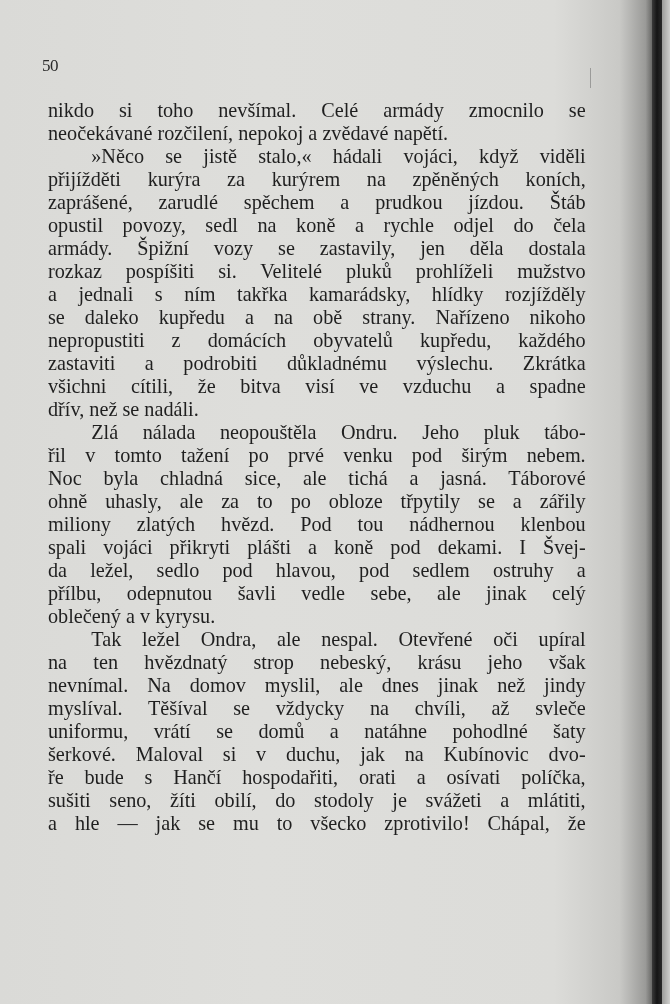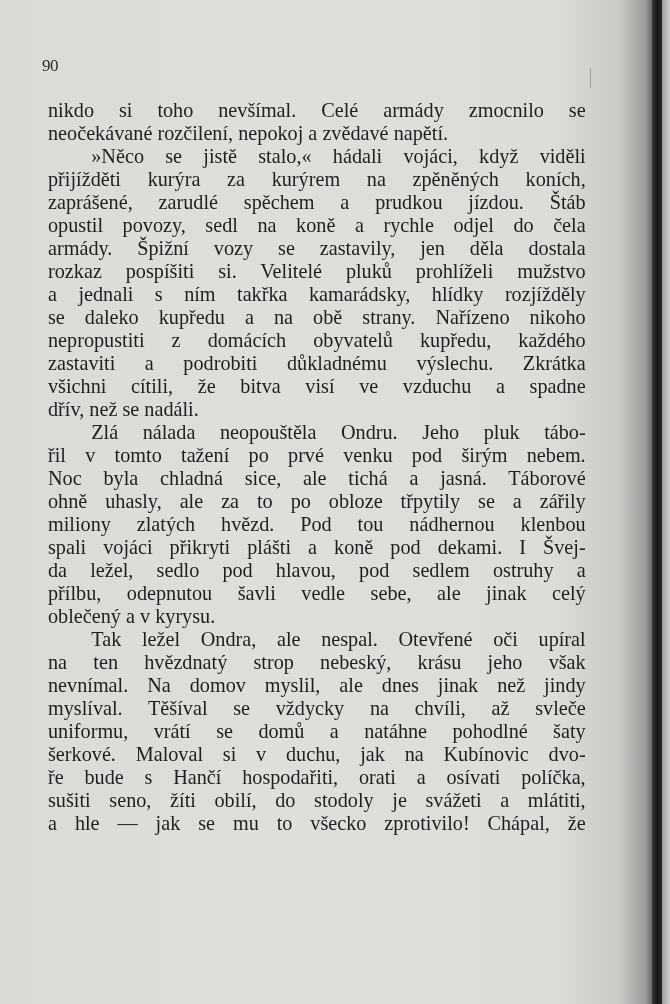--- a/index.html
+++ b/index.html
@@ -42,21 +42,21 @@
   .mark {
     position:absolute; left:590px; top:68px; width:1px; height:20px;
     background:#777; opacity:0.6;
   }
 </style>
 </head>
 <body>
 
 <div class="page">
   <div class="mark"></div>
-  <div class="page-number">90</div>
+  <div class="page-number">50</div>
   <div class="text" id="body-text">
       <span class="line">nikdo si toho nevšímal. Celé armády zmocnilo se</span>
       <span class="line last">neočekávané rozčilení, nepokoj a zvědavé napětí.</span>
       <span class="line indent">»Něco se jistě stalo,« hádali vojáci, když viděli</span>
       <span class="line">přijížděti kurýra za kurýrem na zpěněných koních,</span>
       <span class="line">zaprášené, zarudlé spěchem a prudkou jízdou. Štáb</span>
       <span class="line">opustil povozy, sedl na koně a rychle odjel do čela</span>
       <span class="line">armády. Špižní vozy se zastavily, jen děla dostala</span>
       <span class="line">rozkaz pospíšiti si. Velitelé pluků prohlíželi mužstvo</span>
       <span class="line">a jednali s ním takřka kamarádsky, hlídky rozjížděly</span>

